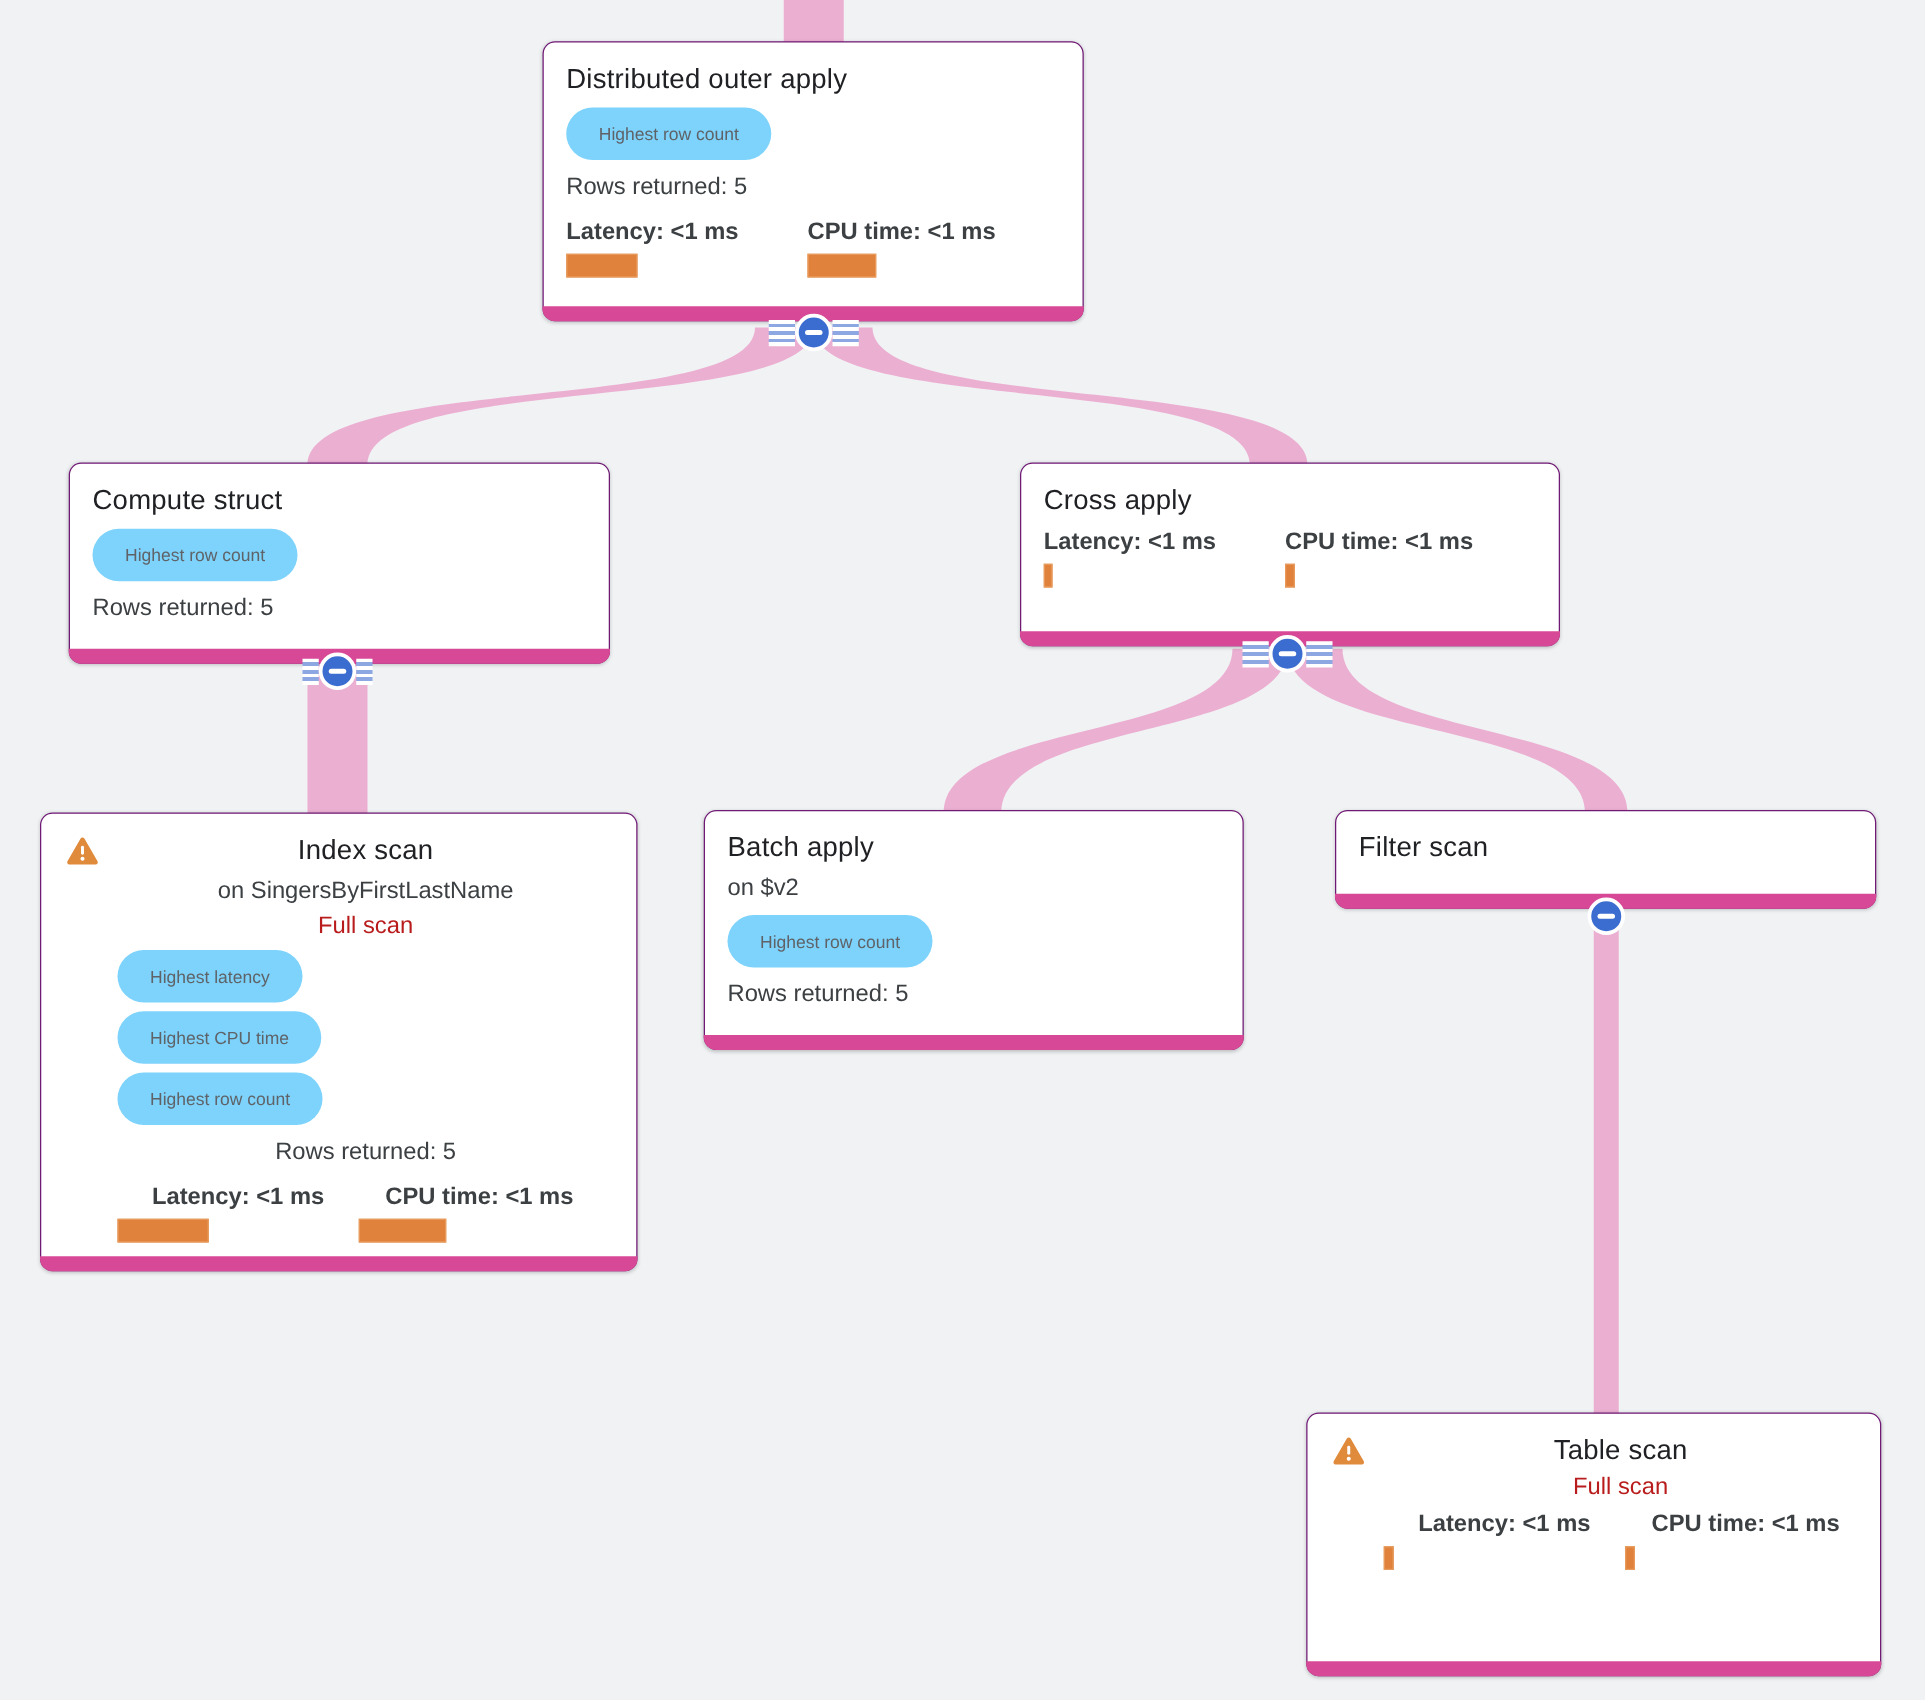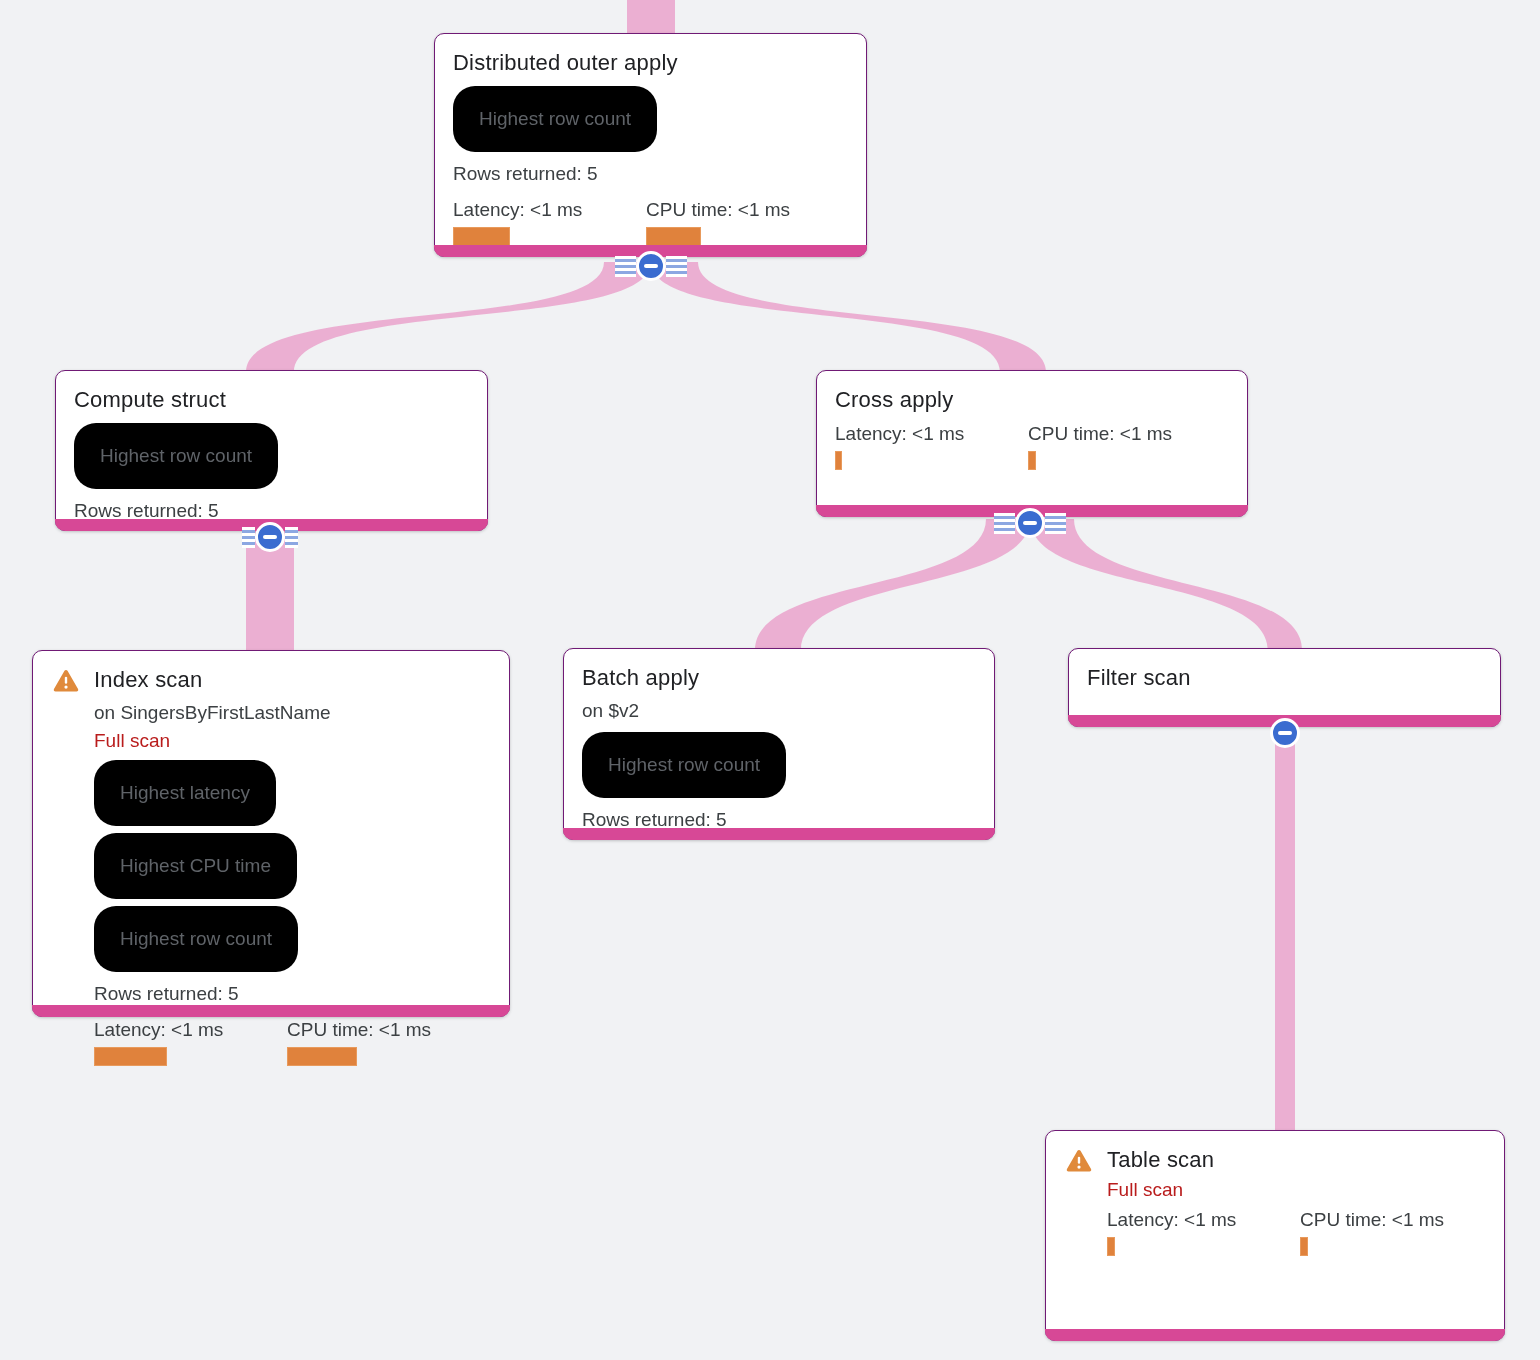--- a/index.html
+++ b/index.html
@@ -18,36 +18,36 @@
     border:1px solid #701a75; border-radius:10px;
     box-shadow:0 1px 3px rgba(60,64,67,.28);
     box-sizing:border-box;
   }
   .accent {
     position:absolute; left:-1px; right:-1px; bottom:-1px; height:12px;
     background:#D74896; border-radius:0 0 10px 10px;
   }
   .node-content { padding:15px 18px 0 18px; font-size:19px; line-height:24px; }
   .with-icon .node-content { padding-left:20px; }
-  .icon-row { display:flex; align-items:flex-start; }
+  .icon-row { display:flex; align-items:flex-start;text-align:center; }
   .icon-col { width:26px; margin-right:15px; flex:none; padding-top:3px; }
   .text-col { flex:1; min-width:0; }
 
   .title { font-size:22px; line-height:28px; font-weight:500; color:#202124; letter-spacing:.2px; }
   .sub { margin-top:7px; color:#3C4043; }
   .subtle { margin-top:4px; color:#b91c1c; }
   .pill {
-    display:inline-block; background:#000000; color:#5F6368;
-    font-size:19px; line-height:24px; padding:21px 26px;
+    display:inline-block; background:#7dd3fc; color:#5F6368;
+    font-size:14px; line-height:24px; padding:9px 26px;
     border-radius:22px; margin-top:9px;
   }
   .pill-stack .pill { display:table; margin-top:7px; }
   .rows { margin-top:10px; color:#3C4043; }
   .metrics { display:flex; margin-top:12px; }
-  .metric { width:193px; flex:none; }
+  .metric { width:193px; flex:none;font-weight:bold; }
   .mlabel { color:#3C4043; }
   .mbar { height:19px; background:#E0823C; margin-top:5px; border:1px solid #E89A5C; box-sizing:border-box; }
 
   .warn-icon svg { width:26px; height:24px; display:block; }
 
   .collapse-btn { position:absolute; z-index:2; display:flex; align-items:center; height:30px; }
   .stripe { flex:1; height:21px;
     background:linear-gradient(to bottom,
       #ffffff 0px, #ffffff 3px,
       #8CA7E2 3px, #8CA7E2 6px,

